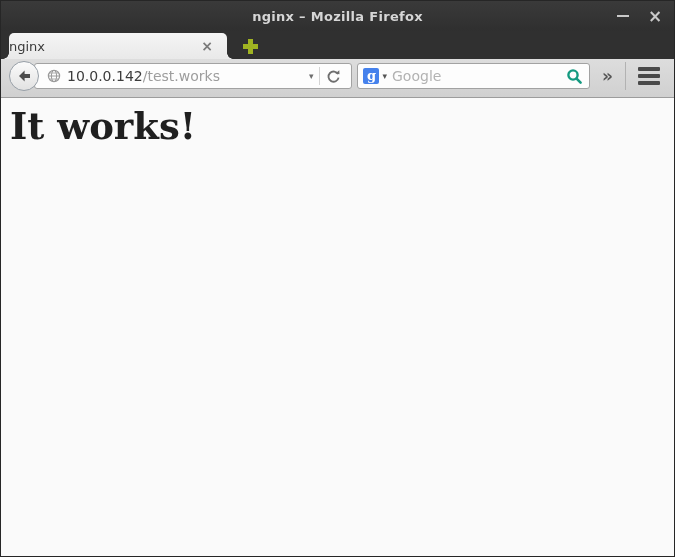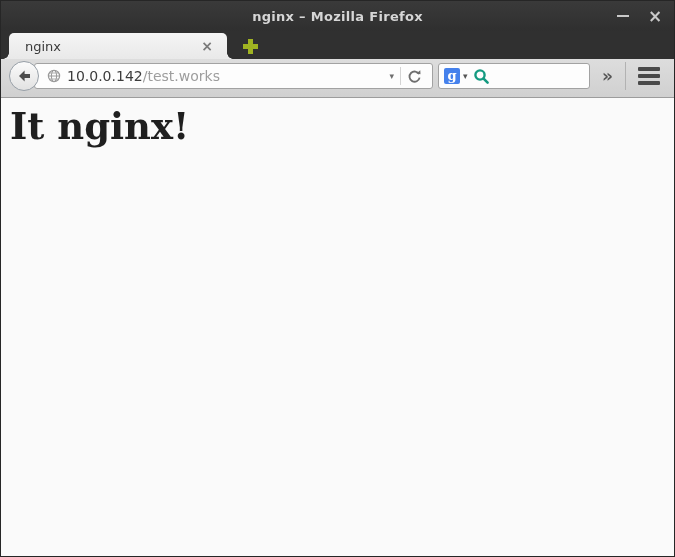--- a/index.html
+++ b/index.html
@@ -38,21 +38,21 @@
     display: flex; align-items: flex-end;
     position: relative;
   }
   .tab {
     position: relative;
     margin-left: 8px;
     width: 218px; height: 26px;
     background: linear-gradient(#f5f5f5, #e9e9e9);
     border-radius: 5px 5px 0 0;
     display: flex; align-items: center;
-    padding: 0 10px 0 16px;
+    padding: 0 10px 0 0;
     gap: 12px;
   }
   .tab::before {
     content: ""; position: absolute; left: -6px; bottom: 0; width: 6px; height: 6px;
     background: radial-gradient(circle at 0 0, rgba(0,0,0,0) 5.5px, #eaeaea 6px);
   }
   .tab::after {
     content: ""; position: absolute; right: -6px; bottom: 0; width: 6px; height: 6px;
     background: radial-gradient(circle at 100% 0, rgba(0,0,0,0) 5.5px, #eaeaea 6px);
   }
@@ -190,35 +190,36 @@
         <svg width="15" height="15" viewBox="0 0 15 15">
           <path d="M12.1 5.2 A5.1 5.1 0 1 0 12.6 8.6" fill="none" stroke="#6e6e6e" stroke-width="1.8"></path>
           <path d="M9.6 4.9 h4.2 l-1 -4 z" fill="#6e6e6e" transform="rotate(12 11.6 3.5)"></path>
         </svg>
       </span>
     </div>
 
     <div class="searchbox">
       <span class="search-favicon">g</span>
       <span class="search-dropdown">▾</span>
+      <input class="search-input" type="text" placeholder="Google" style="">
       <span class="search-go">
         <svg width="17" height="17" viewBox="0 0 17 17">
           <circle cx="7" cy="7" r="4.6" fill="none" stroke="#149a80" stroke-width="2.4"></circle>
           <line x1="10.6" y1="10.6" x2="14.6" y2="14.6" stroke="#149a80" stroke-width="2.6" stroke-linecap="round"></line>
         </svg>
       </span>
     </div>
 
     <span class="overflow-btn">»</span>
     <span class="toolbar-divider"></span>
     <div class="menu-btn">
       <span class="menu-bar"></span>
       <span class="menu-bar"></span>
       <span class="menu-bar"></span>
     </div>
 
   </div>
 
   <div class="content">
-    <h1 class="page-heading">It nginx!</h1>
+    <h1 class="page-heading">It works!</h1>
   </div>
 
 </div>
 
 </body></html>

